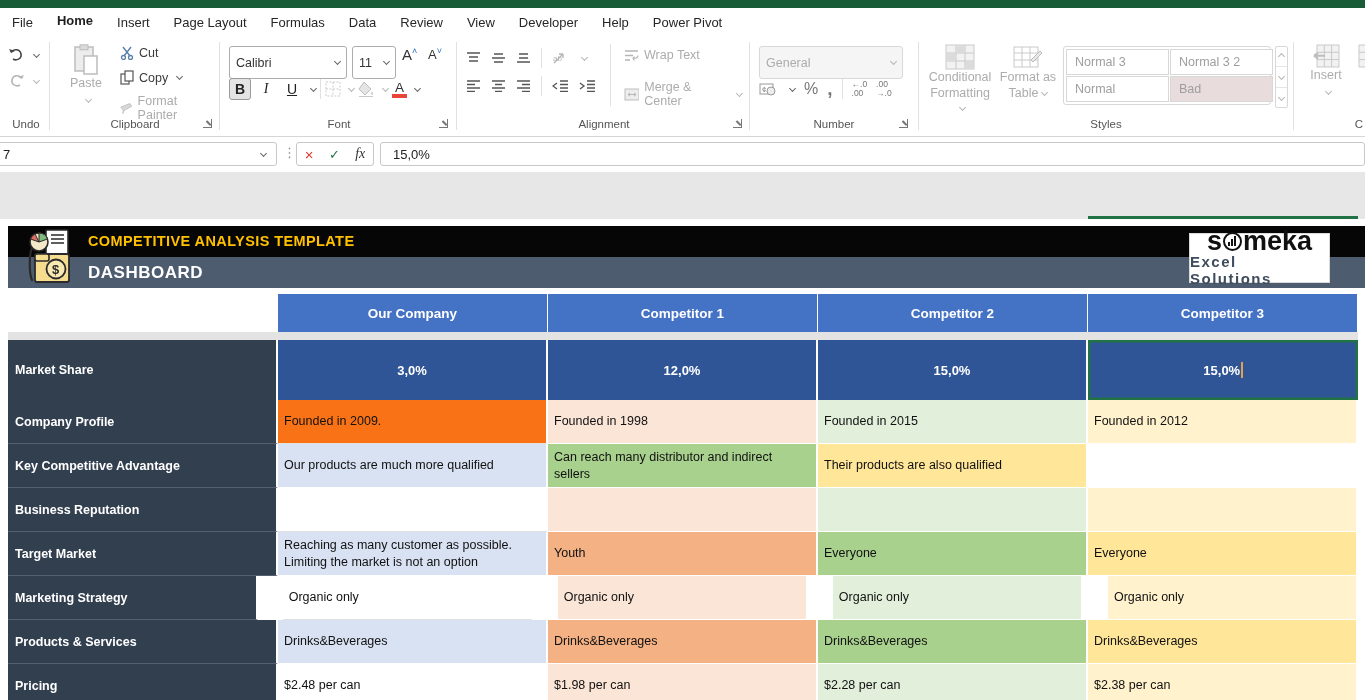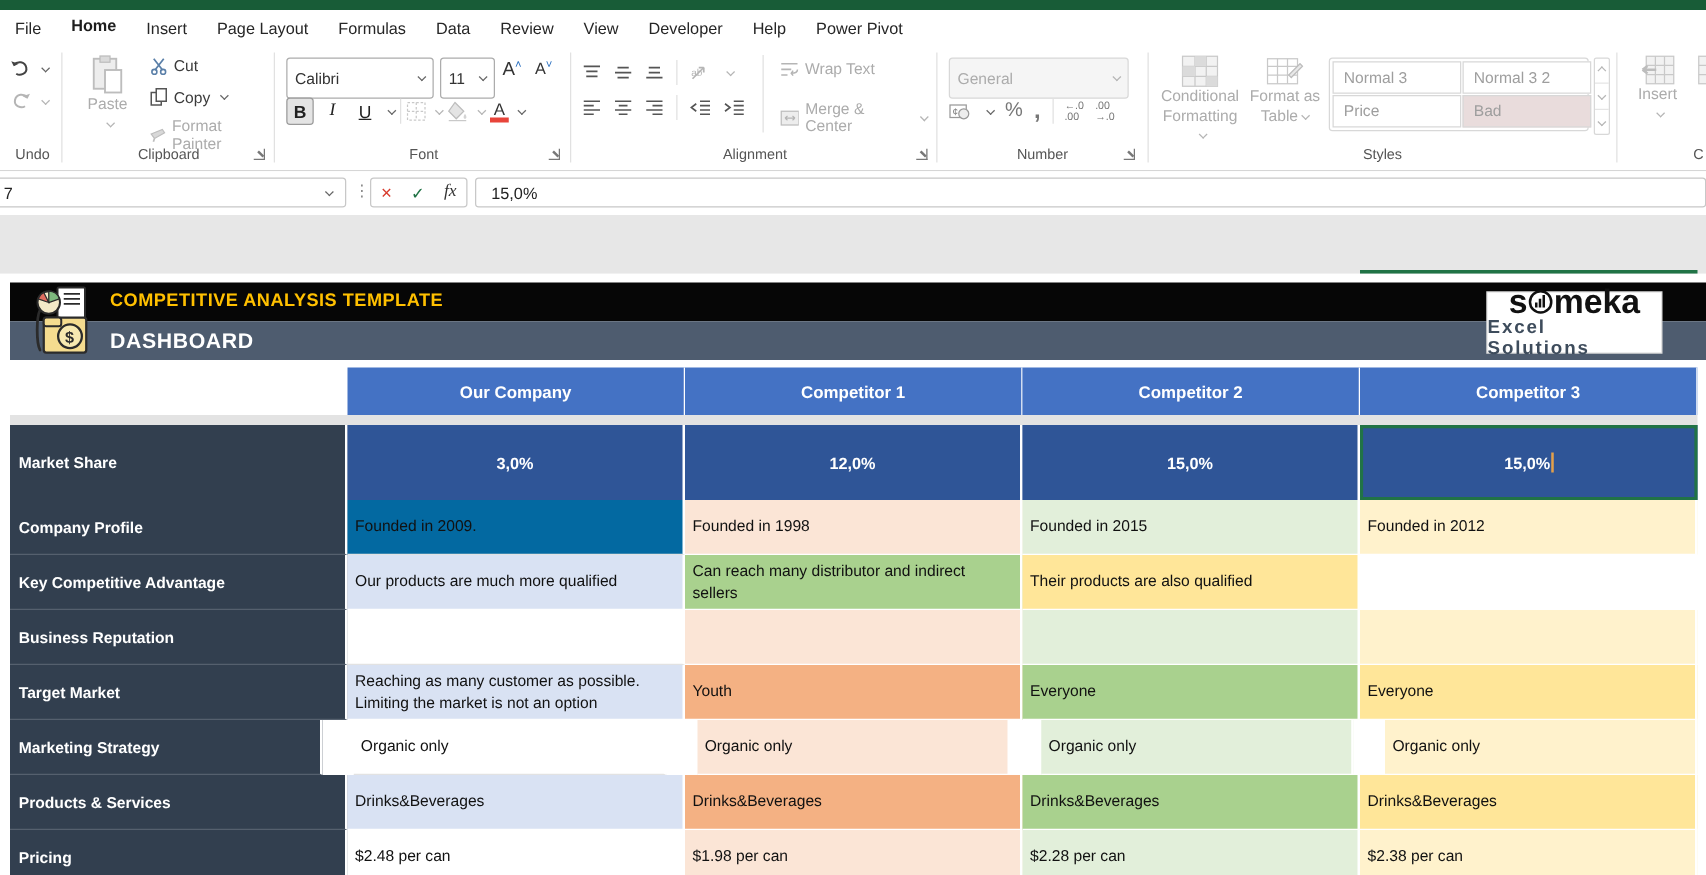--- a/index.html
+++ b/index.html
@@ -319,21 +319,21 @@
       <svg width="30" height="26" viewBox="0 0 30 26" style="margin:0 auto;">
           <rect x="1" y="3" width="24" height="20" fill="#fff" stroke="#C9C9C9"></rect>
           <path d="M1 9 H25 M1 16 H25 M9 3 V23 M17 3 V23" stroke="#C9C9C9"></path>
           <path d="M18 16 L27 7 L29 9 L20 18 Z" fill="#E8E8E8" stroke="#BDBDBD"></path>
         </svg>
       <div class="btn-label" style="line-height:1.25;"><span>Format as</span><br><span>Table</span><span class="chev gray"></span></div>
     </div>
     <div id="style-gallery" style="position:absolute; left:138px; top:8px; width:208px; border:1px solid #D8D8D8; border-radius:3px; padding:2px; display:grid; grid-template-columns:103px 103px; gap:1px; background:#fff;">
         <div class="gallery-cell">Normal 3</div>
         <div class="gallery-cell">Normal 3 2</div>
-        <div class="gallery-cell">Price</div>
+        <div class="gallery-cell">Normal</div>
         <div class="gallery-cell" style="background: rgb(233, 220, 220);">Bad</div>
       </div>
     <div style="position:absolute; left:350px; top:8px; width:13px; height:62px; border:1px solid #D8D8D8; border-radius:2px; display:flex; flex-direction:column;">
       <div style="flex:1; display:flex; align-items:center; justify-content:center;">
           <span class="chev gray" style="transform:rotate(-135deg); margin:0;"></span>
         </div>
       <div style="flex:1; display:flex; align-items:center; justify-content:center; border-top:1px solid #E5E5E5; border-bottom:1px solid #E5E5E5;">
           <span class="chev gray" style="margin:0;"></span>
         </div>
       <div style="flex:1; display:flex; align-items:center; justify-content:center;">
@@ -441,21 +441,21 @@
           </div>
           <div class="mcell selected">
             <span>15,0%</span>
             <span class="cursor-bar"></span>
           </div>
         </div>
     </div>
     <div id="body-rows">
         <div class="brow" style="height: 44px;">
           <div class="blabel">Company Profile</div>
-          <div class="bcell whitebg" style="background: #0369a1;">Founded in 2009.</div>
+          <div class="bcell whitebg" style="background: #f97316;">Founded in 2009.</div>
           <div class="bcell" style="background: rgb(251, 229, 214);">Founded in 1998</div>
           <div class="bcell" style="background: rgb(226, 239, 218);">Founded in 2015</div>
           <div class="bcell" style="background: rgb(255, 242, 204);">Founded in 2012</div>
         </div>
         <div class="brow" style="height: 44px;">
           <div class="blabel">Key Competitive Advantage</div>
           <div class="bcell" style="background: rgb(217, 226, 243);">Our products are much more qualified</div>
           <div class="bcell" style="background: rgb(169, 209, 142);">Can reach many distributor and indirect sellers</div>
           <div class="bcell" style="background: rgb(255, 230, 153);">Their products are also qualified</div>
         </div>

